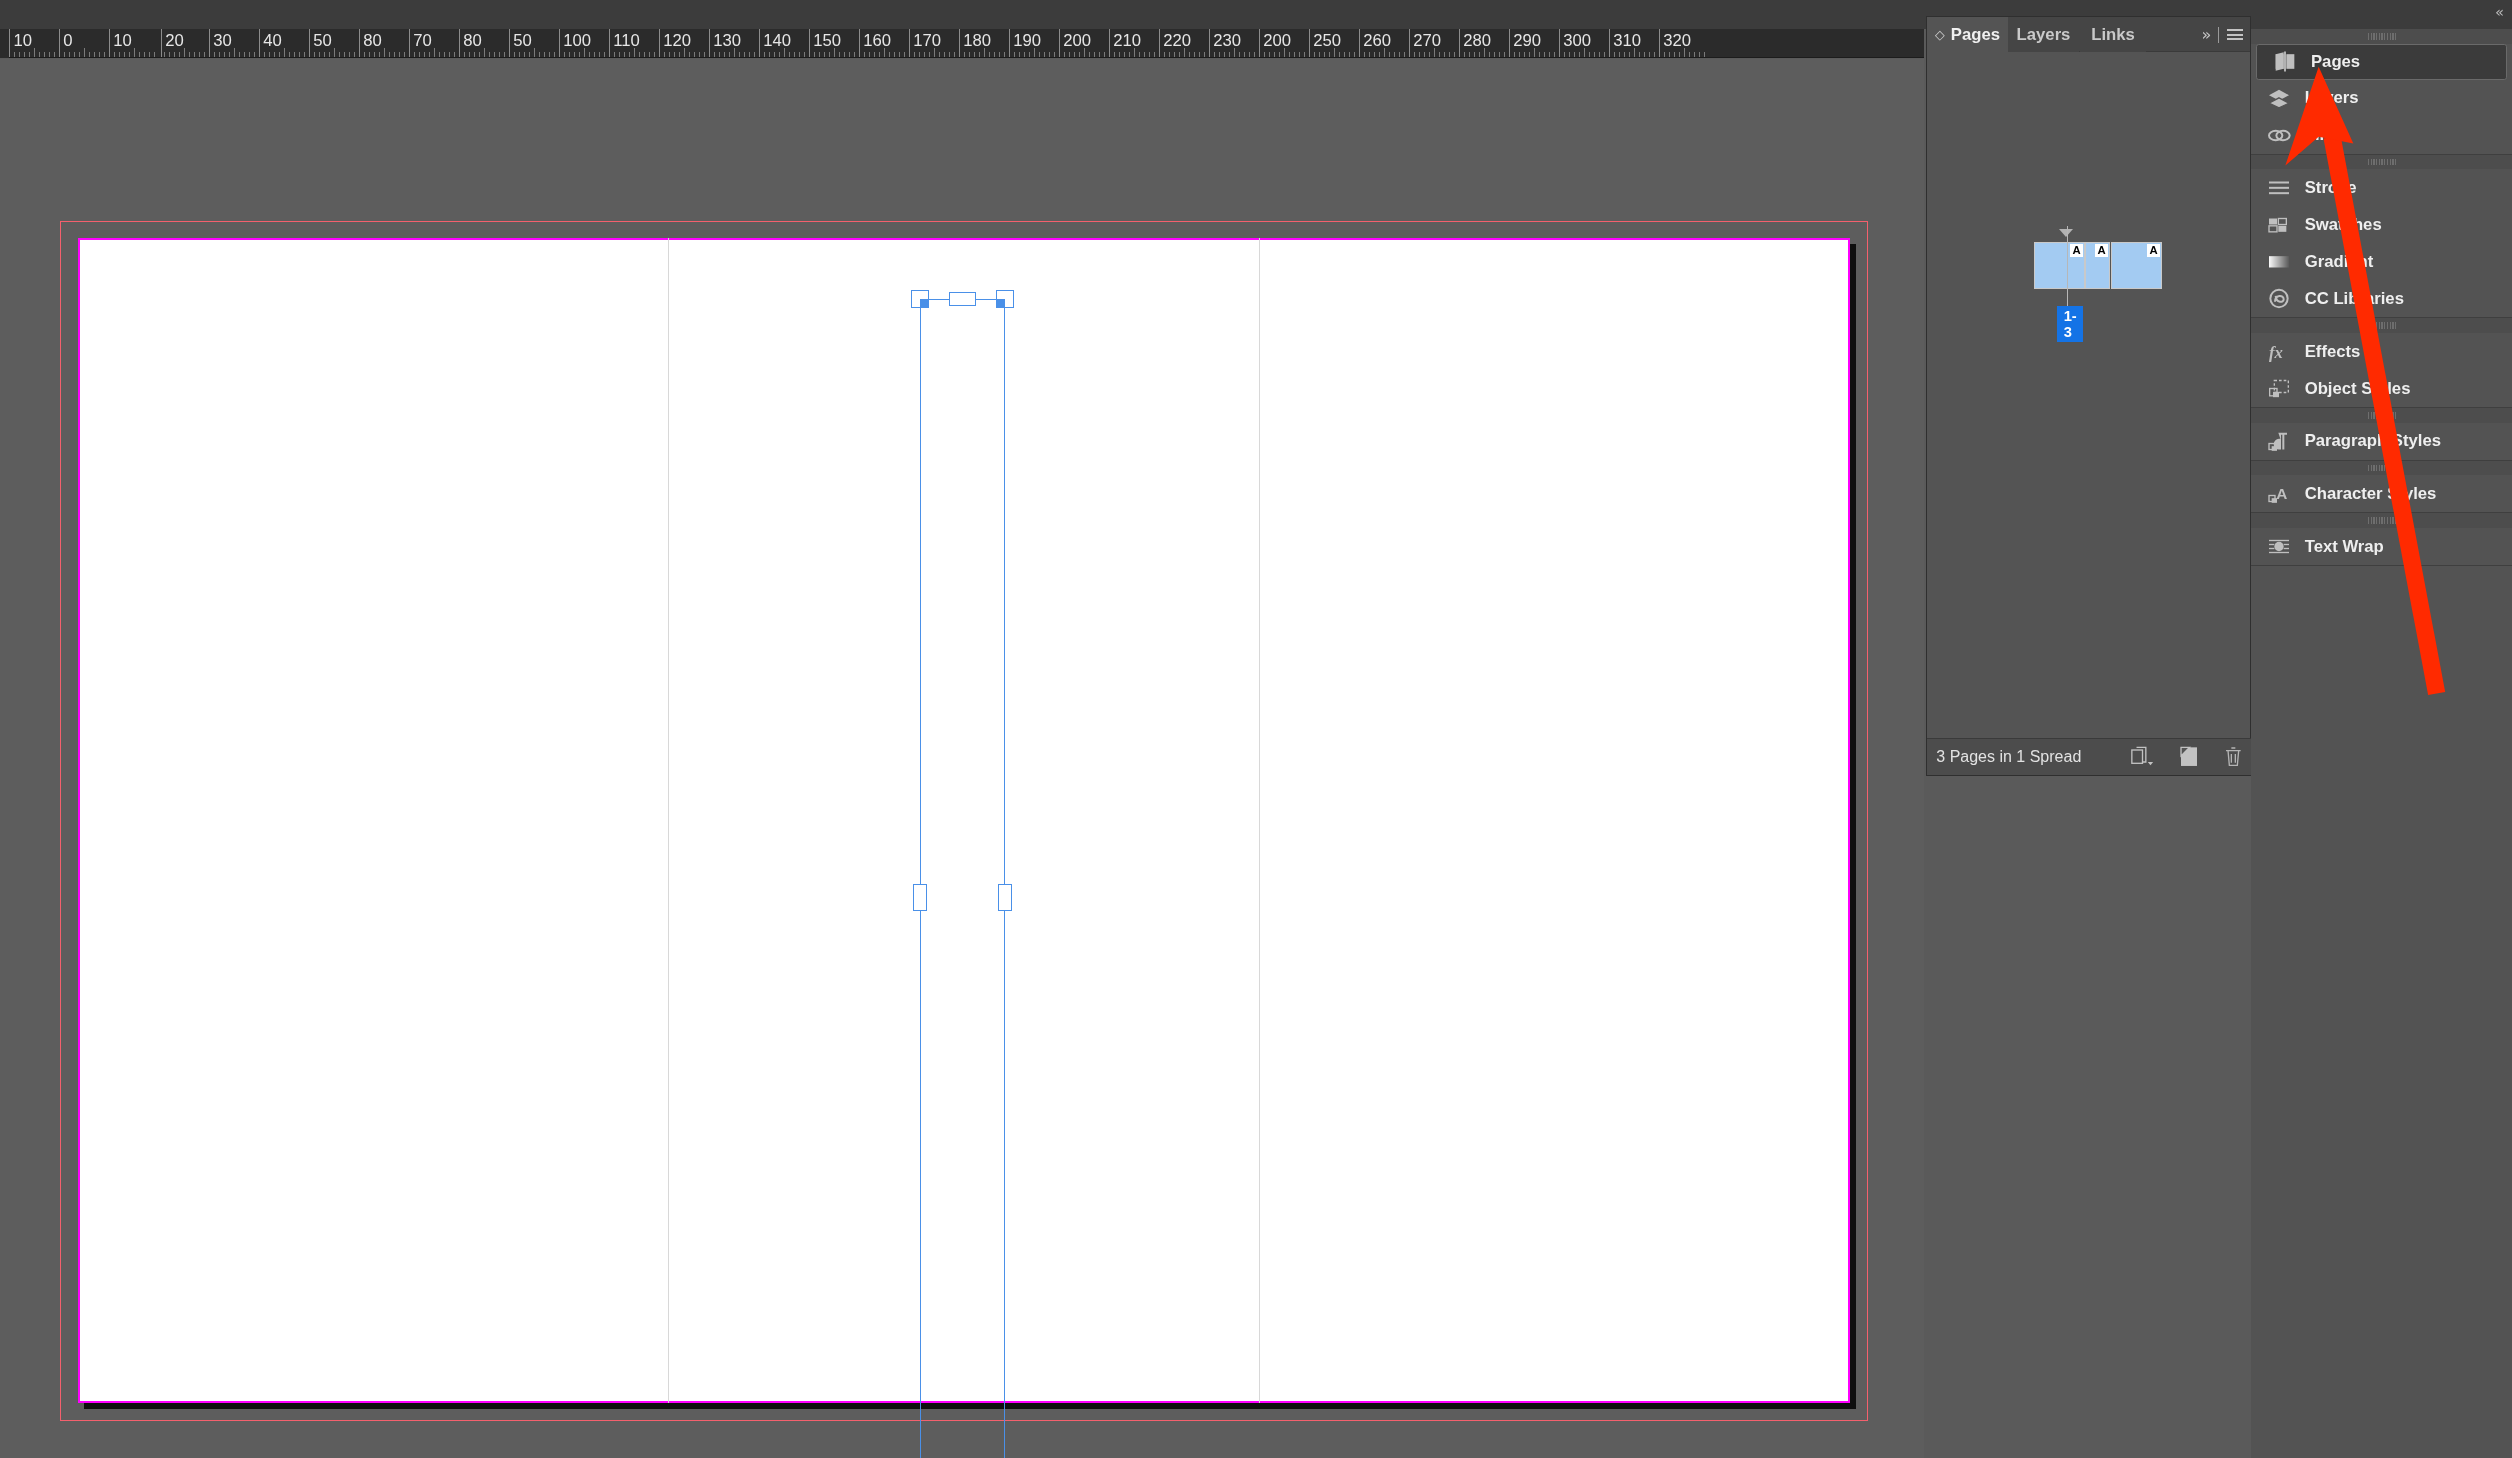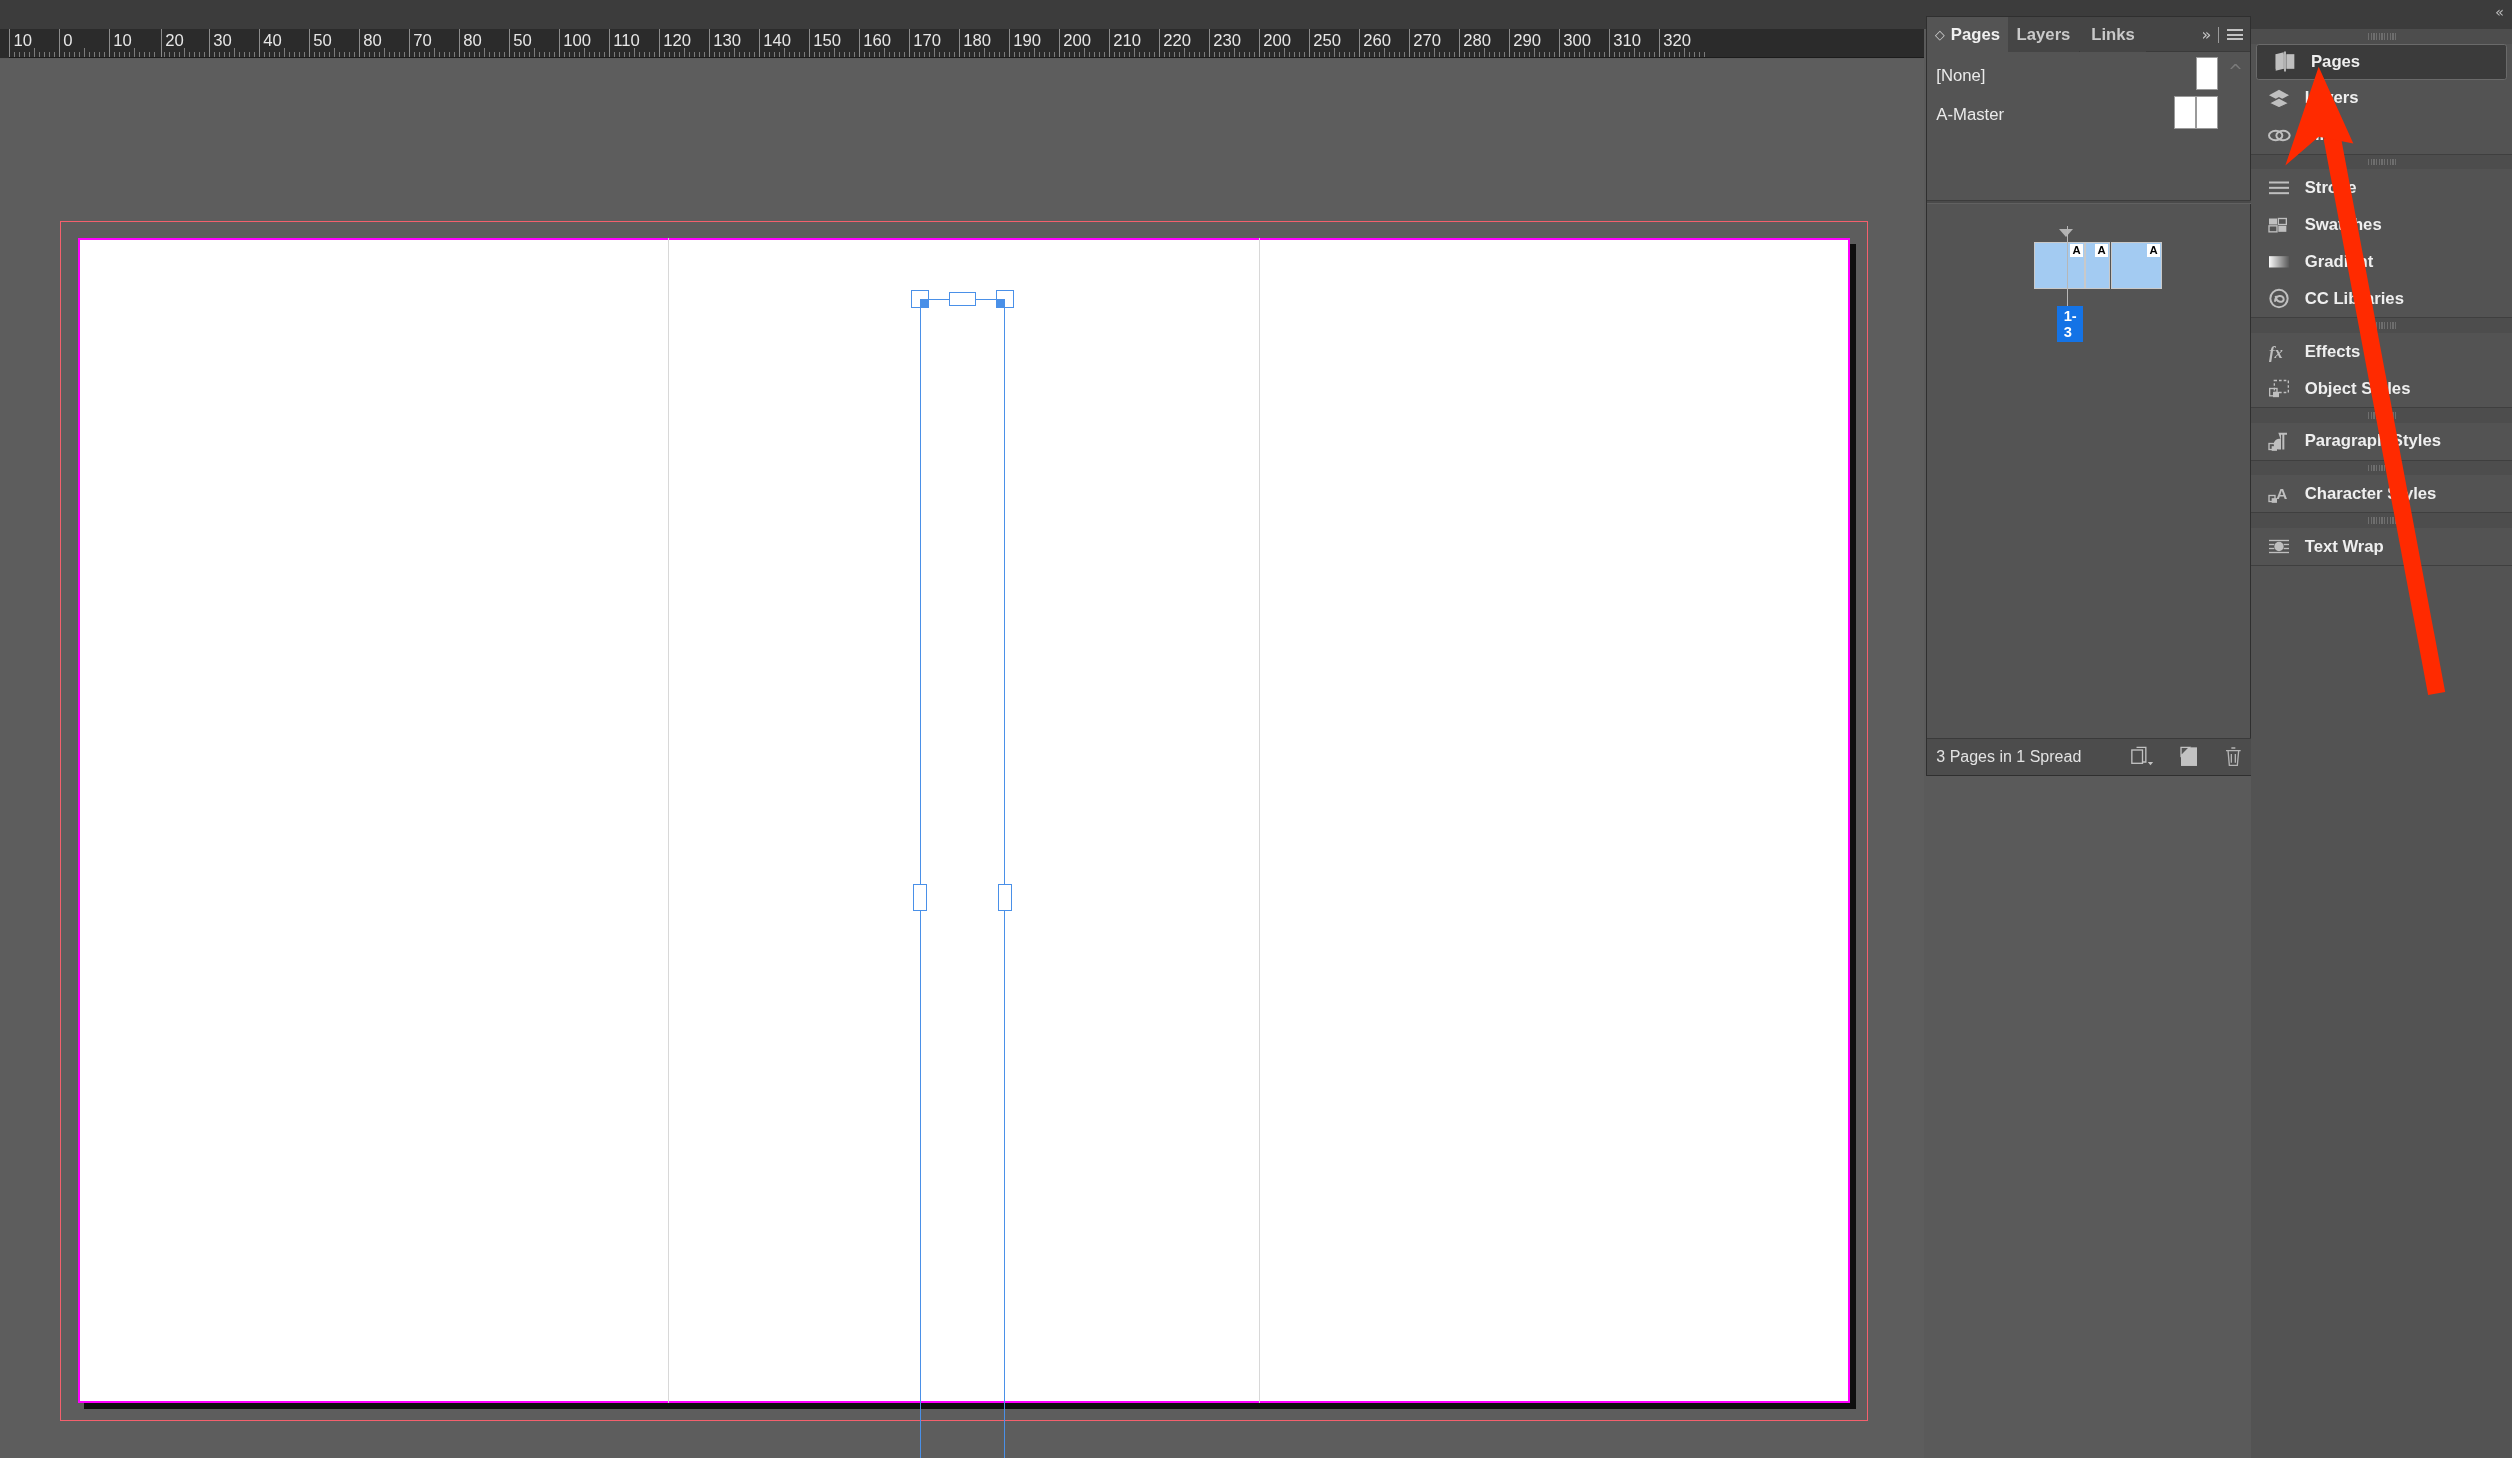--- a/index.html
+++ b/index.html
@@ -691,33 +691,20 @@
         <span class="chev2">»</span>
         <span class="vbar"></span>
         <span class="burger">
             <i></i>
             <i></i>
             <i></i>
           </span>
       </div>
     </div>
 
-    <div class="masters-area">
-      <div class="master-row" style="top:4px">
-        <span class="master-name">[None]</span>
-        <span class="mthumb" style="left:269px; top:1.3px; width:22px; height:33px"></span>
-        <span class="collapse-caret" style="top:5.3px">^</span>
-      </div>
-      <div class="master-row" style="top:43px">
-        <span class="master-name">A-Master</span>
-        <span class="mthumb" style="left:247px; top:1.3px; width:22px; height:33px"></span>
-        <span class="mthumb" style="left:269px; top:1.3px; width:22px; height:33px"></span>
-      </div>
-      <div class="panel-splitter" style="top:148px"></div>
-    </div>
 
     <div class="spread">
       <div class="sp-caret" style="left:25px; top:-13.3px"></div>
 
       <div class="sp-page" style="left:0">
         <span class="sp-A">A</span>
       </div>
       <div class="sp-page" style="left:51px; width:25px">
         <span class="sp-A">A</span>
       </div>

